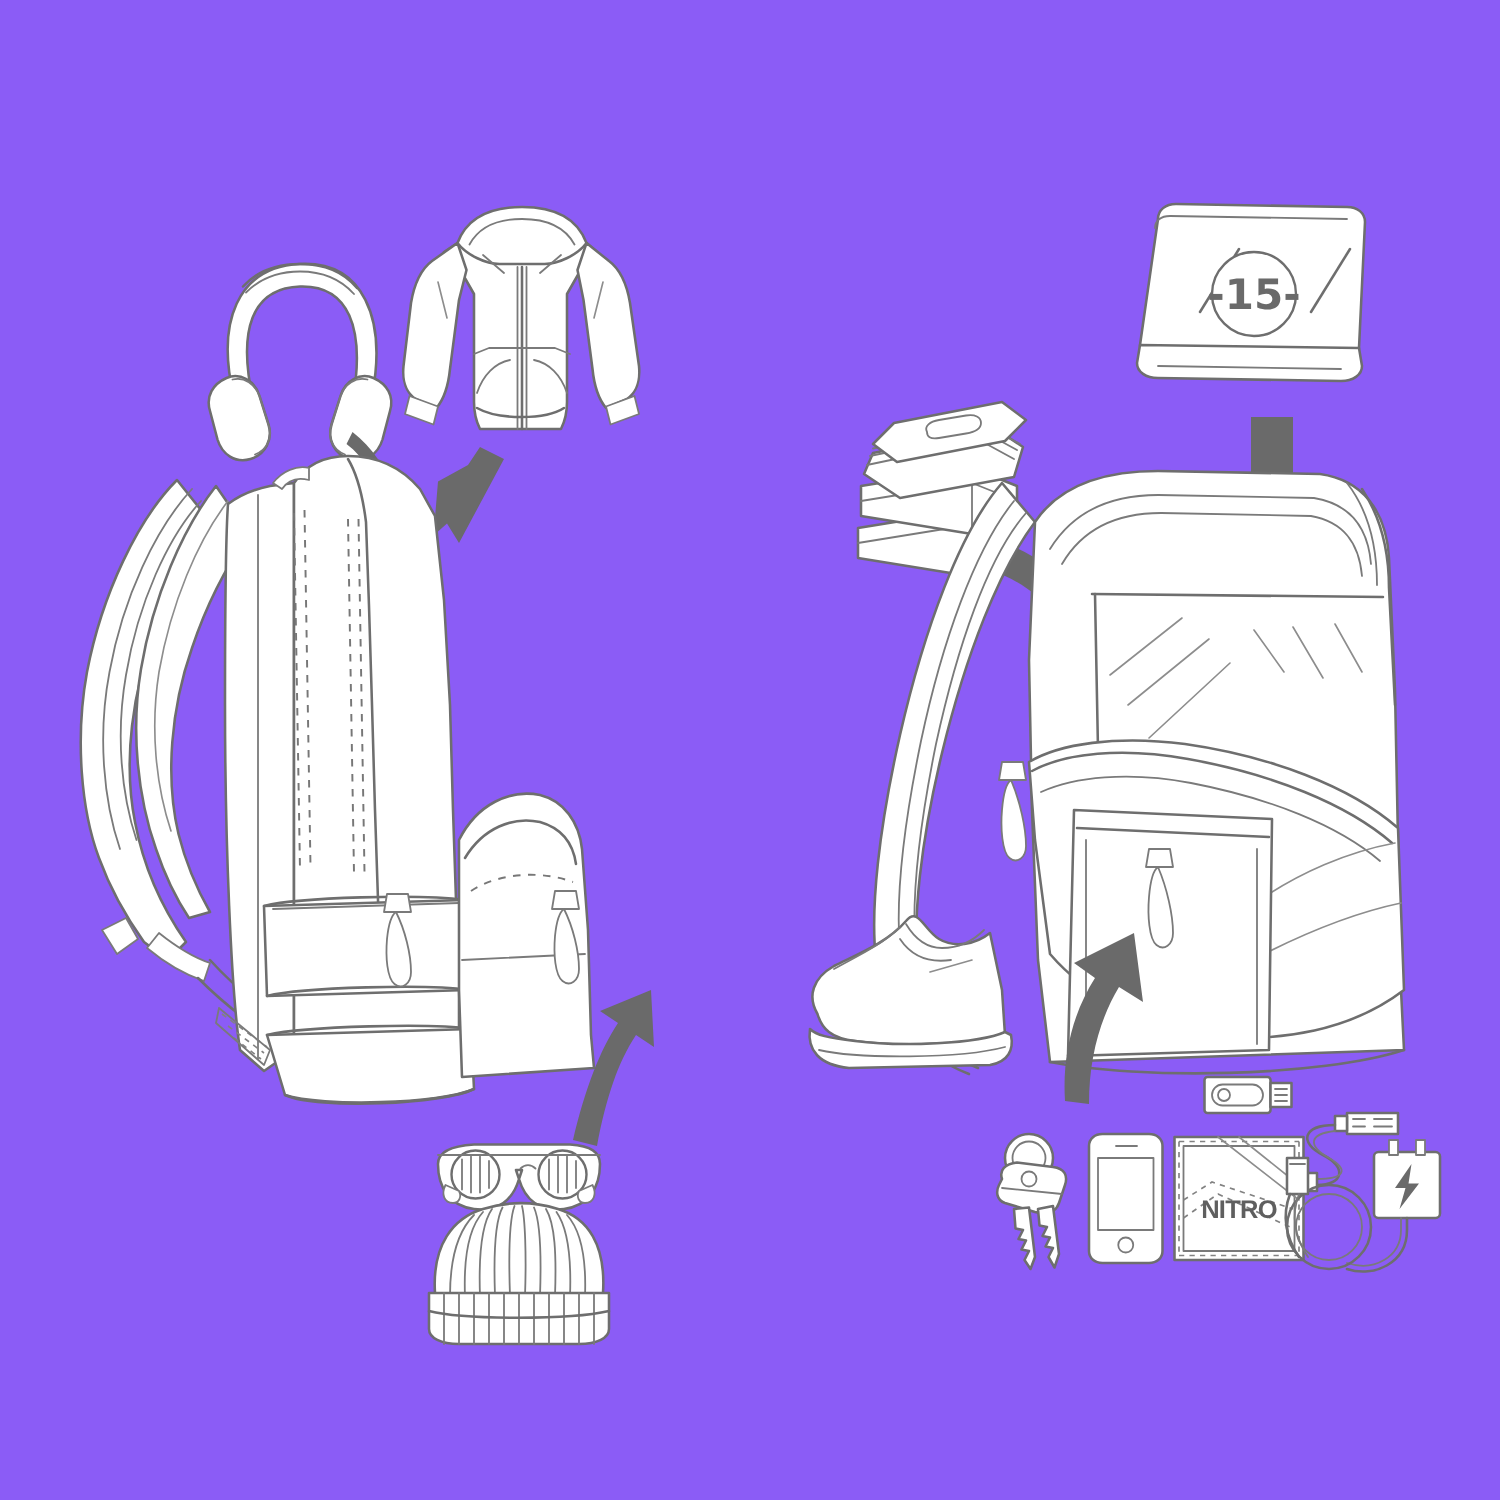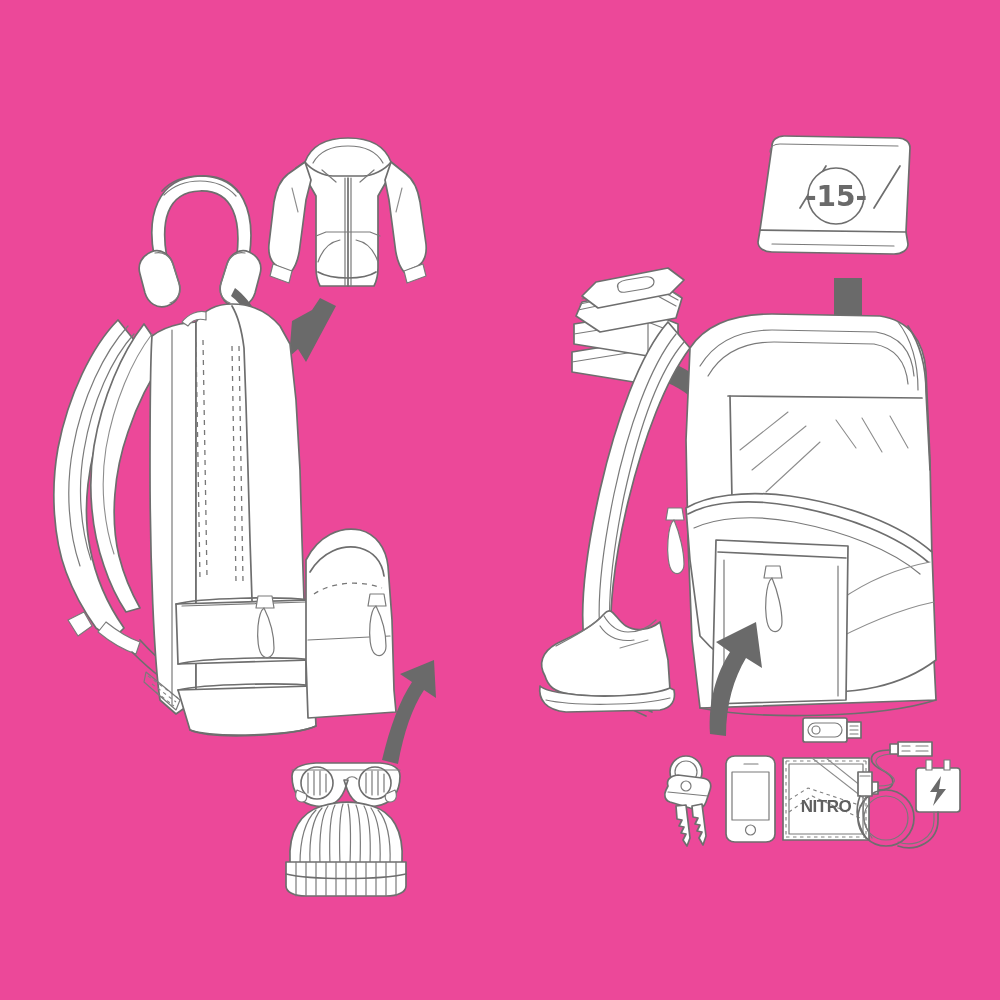--- a/index.html
+++ b/index.html
@@ -12,21 +12,21 @@
     width: 1000px;
     height: 1000px;
     font-family: "Liberation Sans", sans-serif;
     overflow: hidden;
     position: relative;
   }
   #stage {
     position: relative;
     width: 1000px;
     height: 1000px;
-    background: #ec4899;
+    background: #8b5cf6;
   }
   #stage > svg {
     position: absolute;
     top: 0;
     left: 0;
     width: 1000px;
     height: 1000px;
   }
   .ln {
     fill: none;

